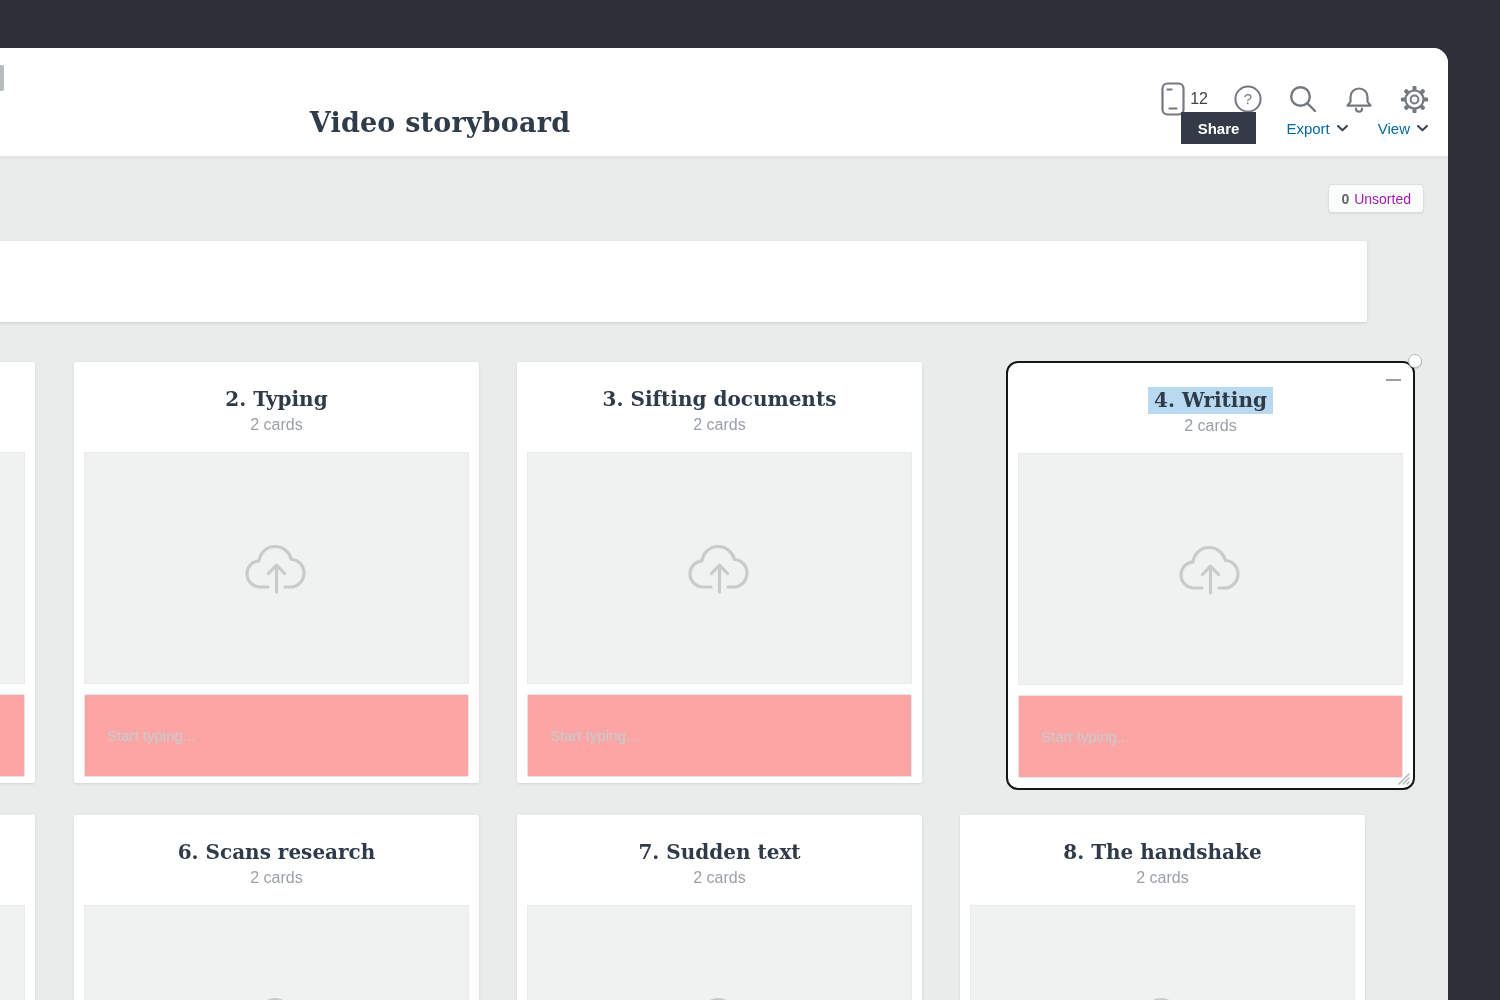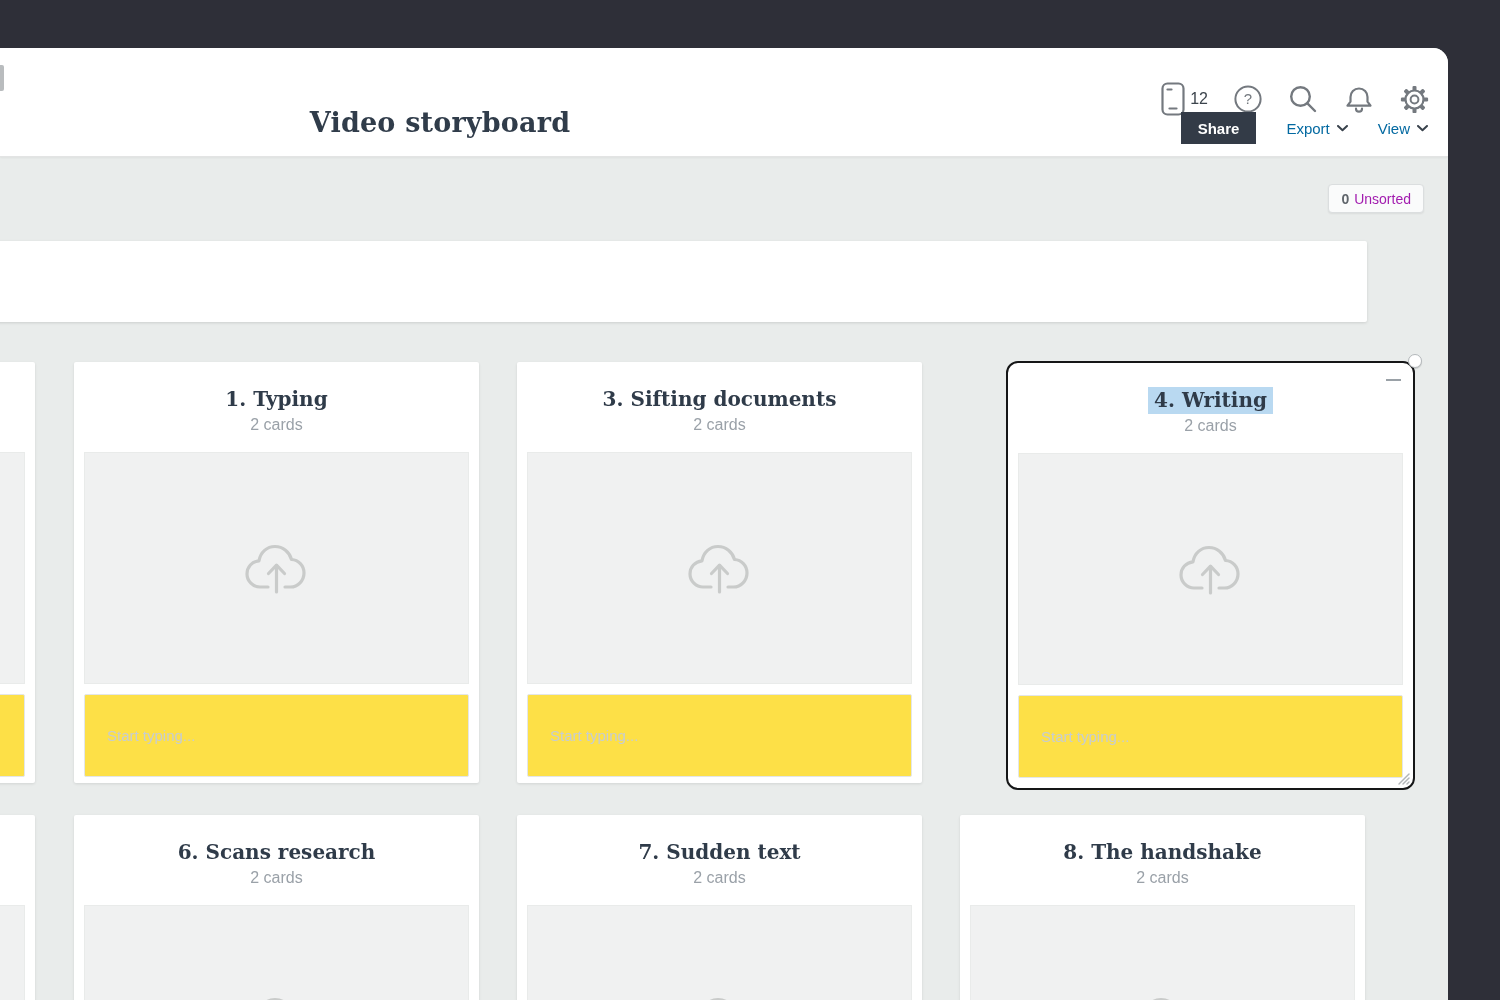--- a/index.html
+++ b/index.html
@@ -69,21 +69,21 @@
     font-size:20px; color:#2f3b49; line-height:26px;
   }
   .card-subtitle { margin-top:4px; text-align:center; font-size:16px; color:#9aa1a8; }
   .dropzone {
     position:absolute; left:10px; top:90px; width:385px; height:232px;
     background:#f0f1f1; border:1px solid #e9ebea;
     display:flex; align-items:center; justify-content:center;
   }
   .textbox {
     position:absolute; left:10px; top:332px; width:385px; height:83px;
-    background:#fde047; border:1px solid #e3e6e8; border-radius:2px;
+    background:#fca5a5; border:1px solid #e3e6e8; border-radius:2px;
   }
   .textbox input {
     width:100%; height:100%; border:none; outline:none; background:transparent;
     padding-left:22px; font-size:15px; color:#3a434d;
     font-family:"Liberation Sans","DejaVu Sans",sans-serif;
   }
   .textbox input::placeholder { color:#c6ccd2; opacity:1; }
 
   
   .card.selected {
@@ -200,21 +200,21 @@
     </div>
 
     <div class="row-bar"></div>
 
     <div class="card" style="left:-370px; top:314px;">
       <div class="dropzone"></div>
       <div class="textbox"></div>
     </div>
 
     <div class="card" style="left:74px; top:314px;">
-      <div class="card-title">1. Typing</div>
+      <div class="card-title">2. Typing</div>
       <div class="card-subtitle">2 cards</div>
       <div class="dropzone">
         <span>
           <svg width="70" height="54" viewBox="0 0 70 54" fill="none" stroke="#c9cbca" stroke-width="3.2" stroke-linecap="round" stroke-linejoin="round">
             <path d="M26,46 L18,46 C11,46 5,40 5,33 C5,26 10,20.5 17,19.8 C18.5,11 25,5.5 33,5.5 C41,5.5 47.5,11 49.5,18.5 C56.5,19 62,24.5 62,32 C62,39.5 56,46 48.5,46 L43,46"></path>
             <path d="M34.5,24.5 L34.5,51"></path>
             <path d="M26.5,32.5 L34.5,24.2 L42.5,32.5"></path>
           </svg>
         </span>
       </div>

